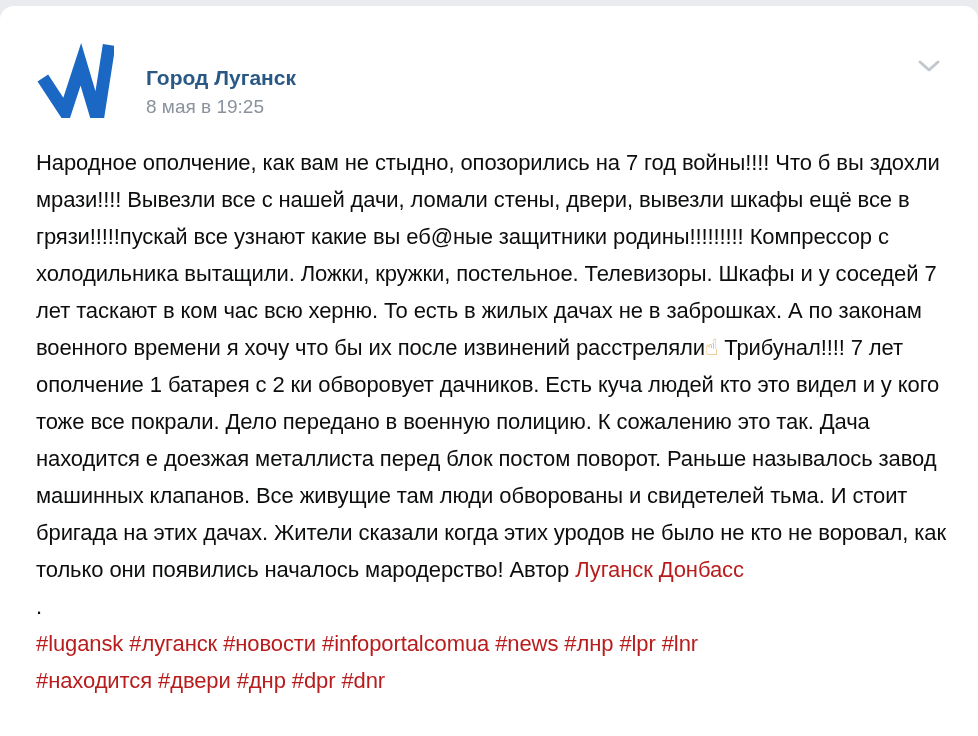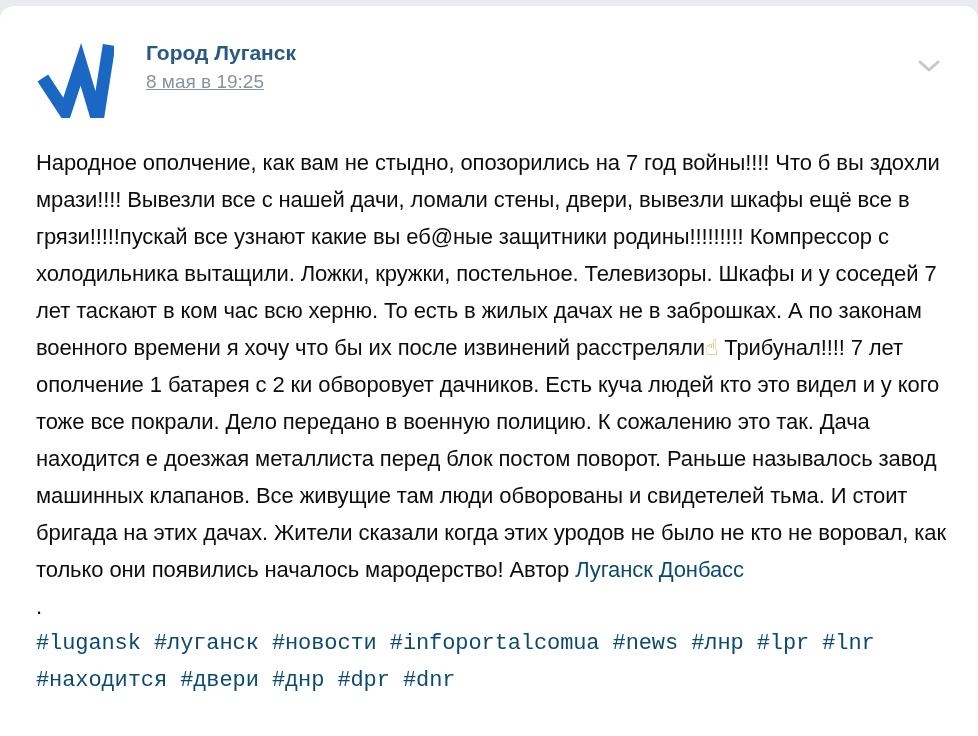--- a/index.html
+++ b/index.html
@@ -17,21 +17,21 @@
     left: 0;
     width: 978px;
     height: 730px;
     background: #ffffff;
     border-radius: 14px 14px 0 0;
     box-sizing: border-box;
     padding: 34px 24px 0 36px;
   }
   .post-header {
     display: flex;
-    align-items: flex-start;
+    align-items: flex-end;
   }
   .avatar {
     width: 78px;
     height: 78px;
     flex: none;
     margin-right: 32px;
     border-radius: 50%;
     background: #ffffff;
     display: flex;
     align-items: center;
@@ -48,52 +48,50 @@
     color: #2a5885;
     text-decoration: none;
     cursor: pointer;
     line-height: 26px;
   }
   .post-time {
     font-size: 19px;
     color: #8a929e;
     margin-top: 5px;
     cursor: pointer;
-    text-decoration: underline;
   }
   .menu-btn {
     margin-left: auto;
     align-self: flex-start;
     margin-top: 12px;
     margin-right: 6px;
     padding: 6px;
     cursor: pointer;
   }
   .post-text {
     margin-top: 26px;
     font-size: 22px;
     line-height: 37px;
     color: #0c0d0e;
     letter-spacing: -0.1px;
   }
   .post-link {
-    color: #0c4a6e;
+    color: #b91c1c;
     text-decoration: none;
     cursor: pointer;
   }
   .emoji {
     color: #e8a33d;
     font-family: "DejaVu Sans", sans-serif;
   }
   .period-line {
     line-height: 37px;
   }
   .hashtag-line {
     line-height: 37px;
-    font-family: Liberation Mono, monospace;
   }
   .hashtag { white-space: nowrap; }
 </style>
 </head>
 <body>
 
 <div class="post-card">
 
   <div class="post-header">
     <div class="avatar">

